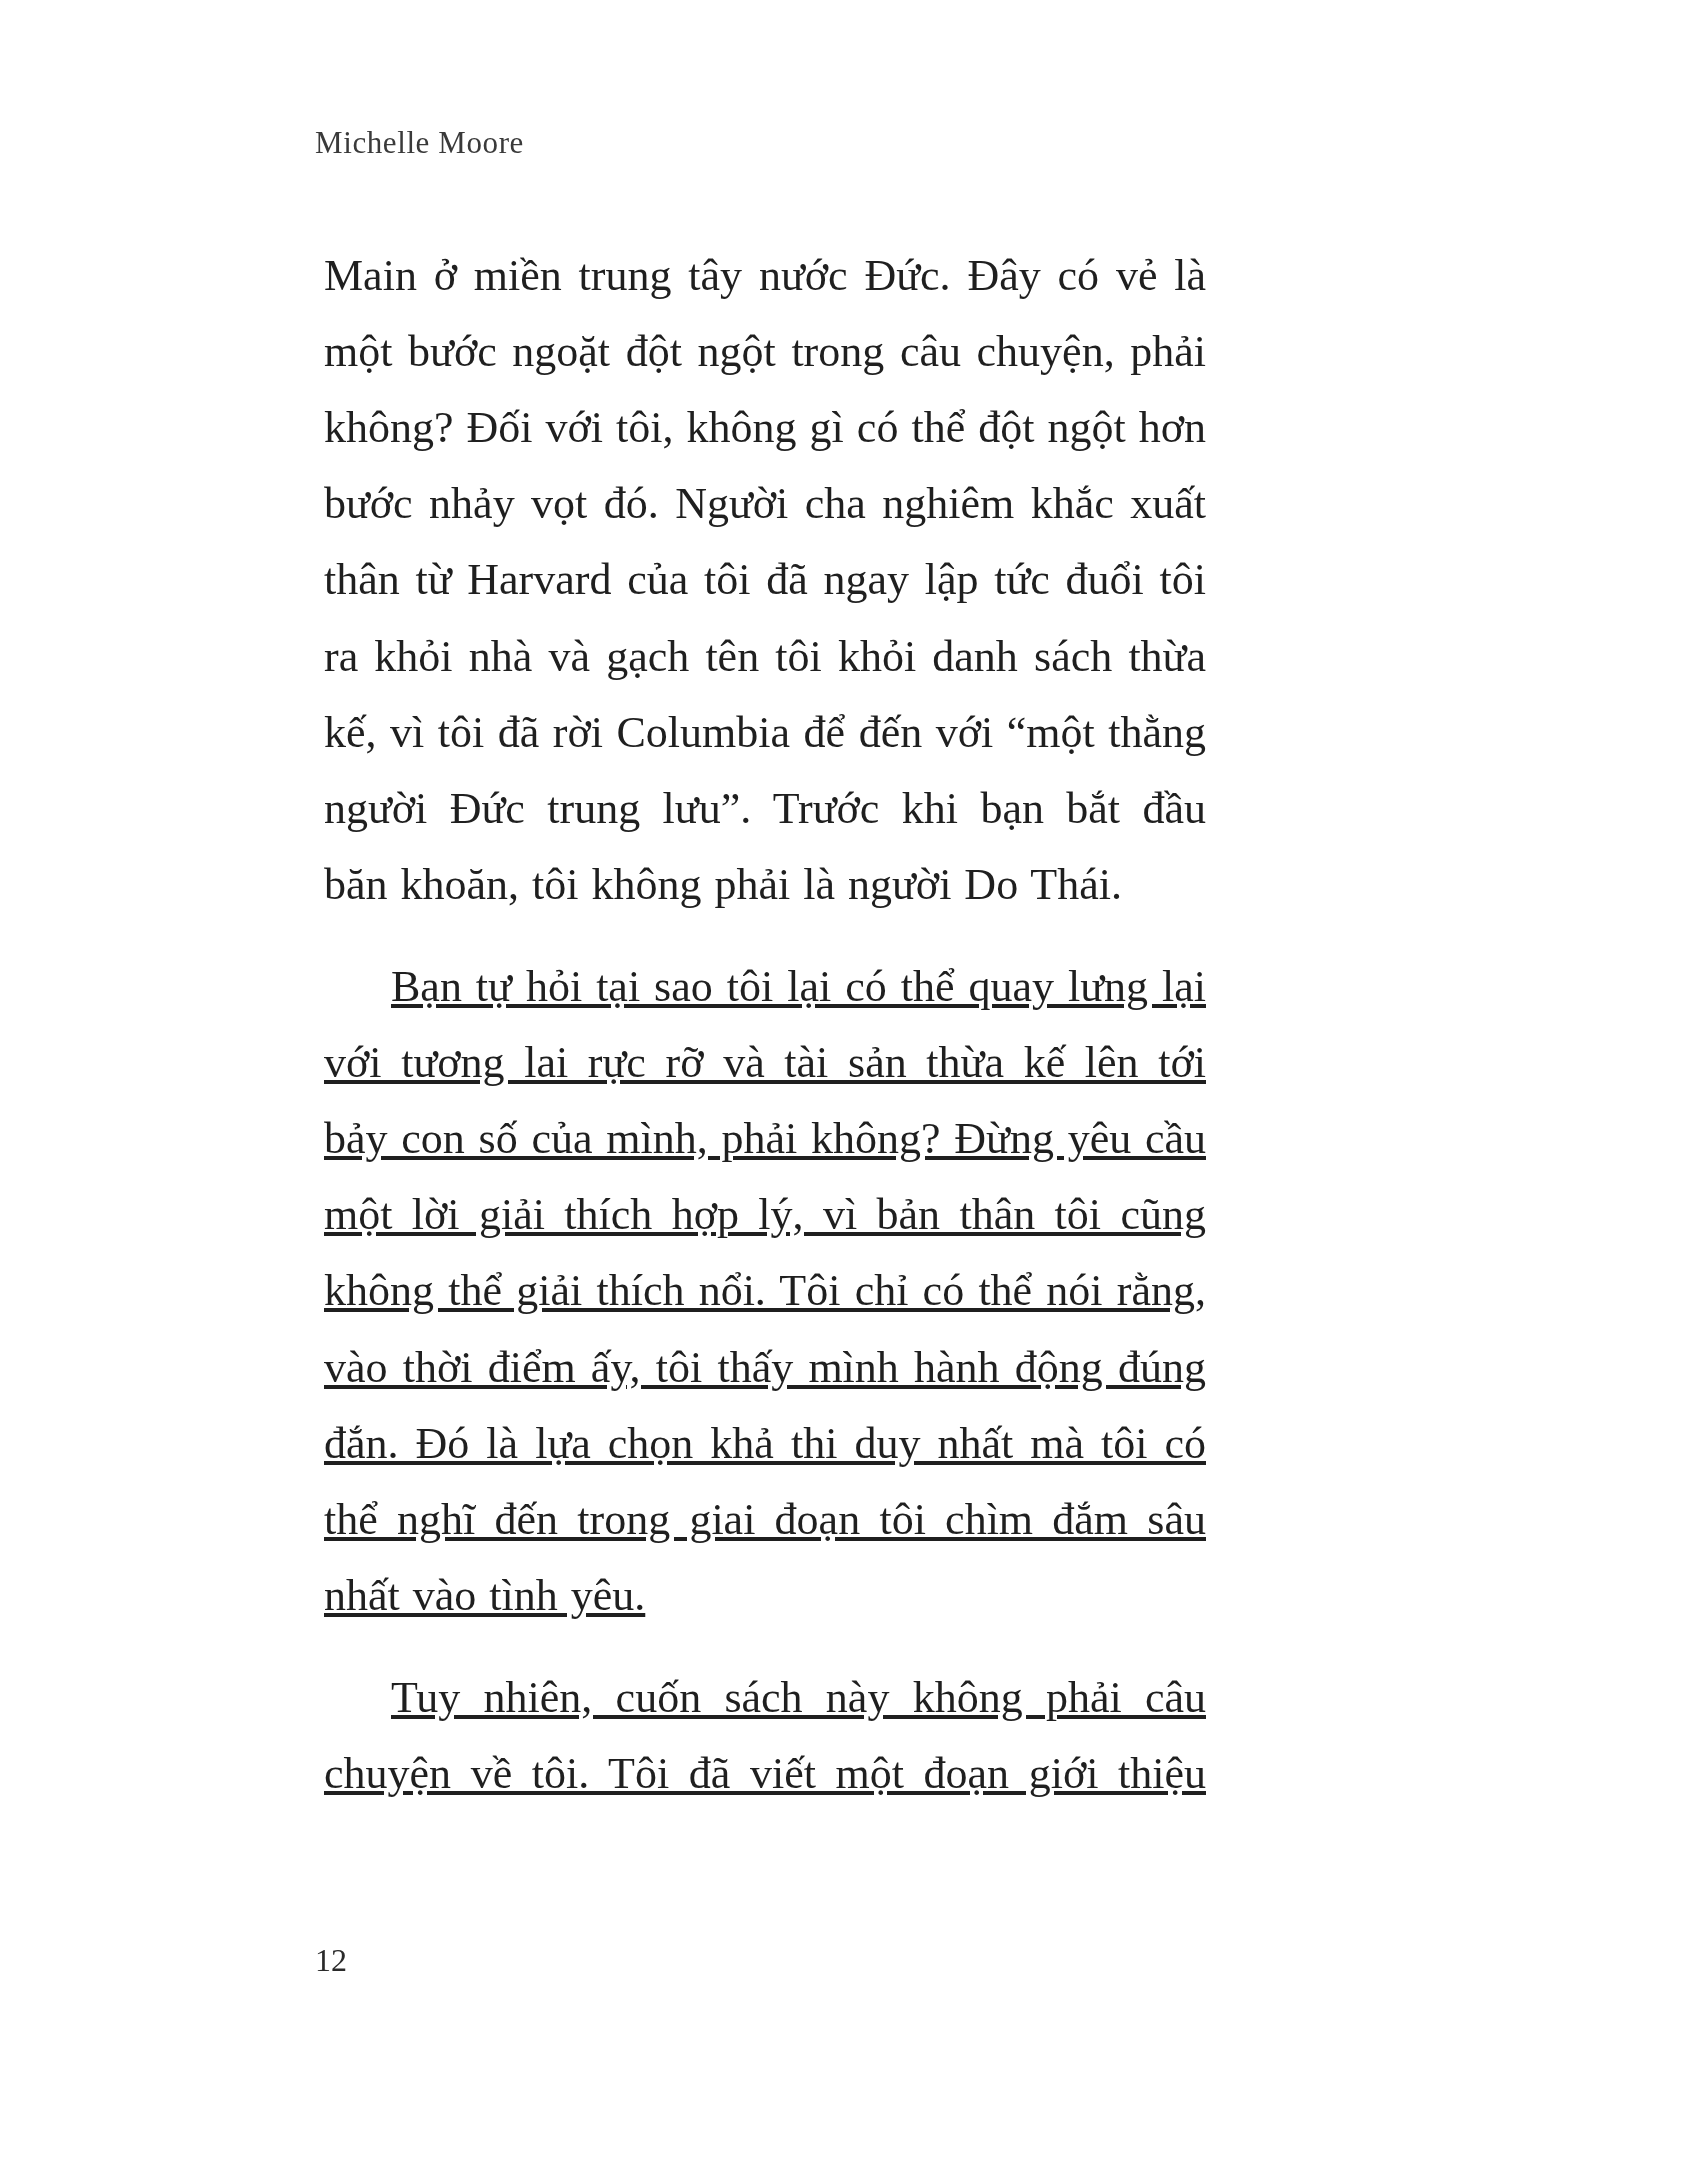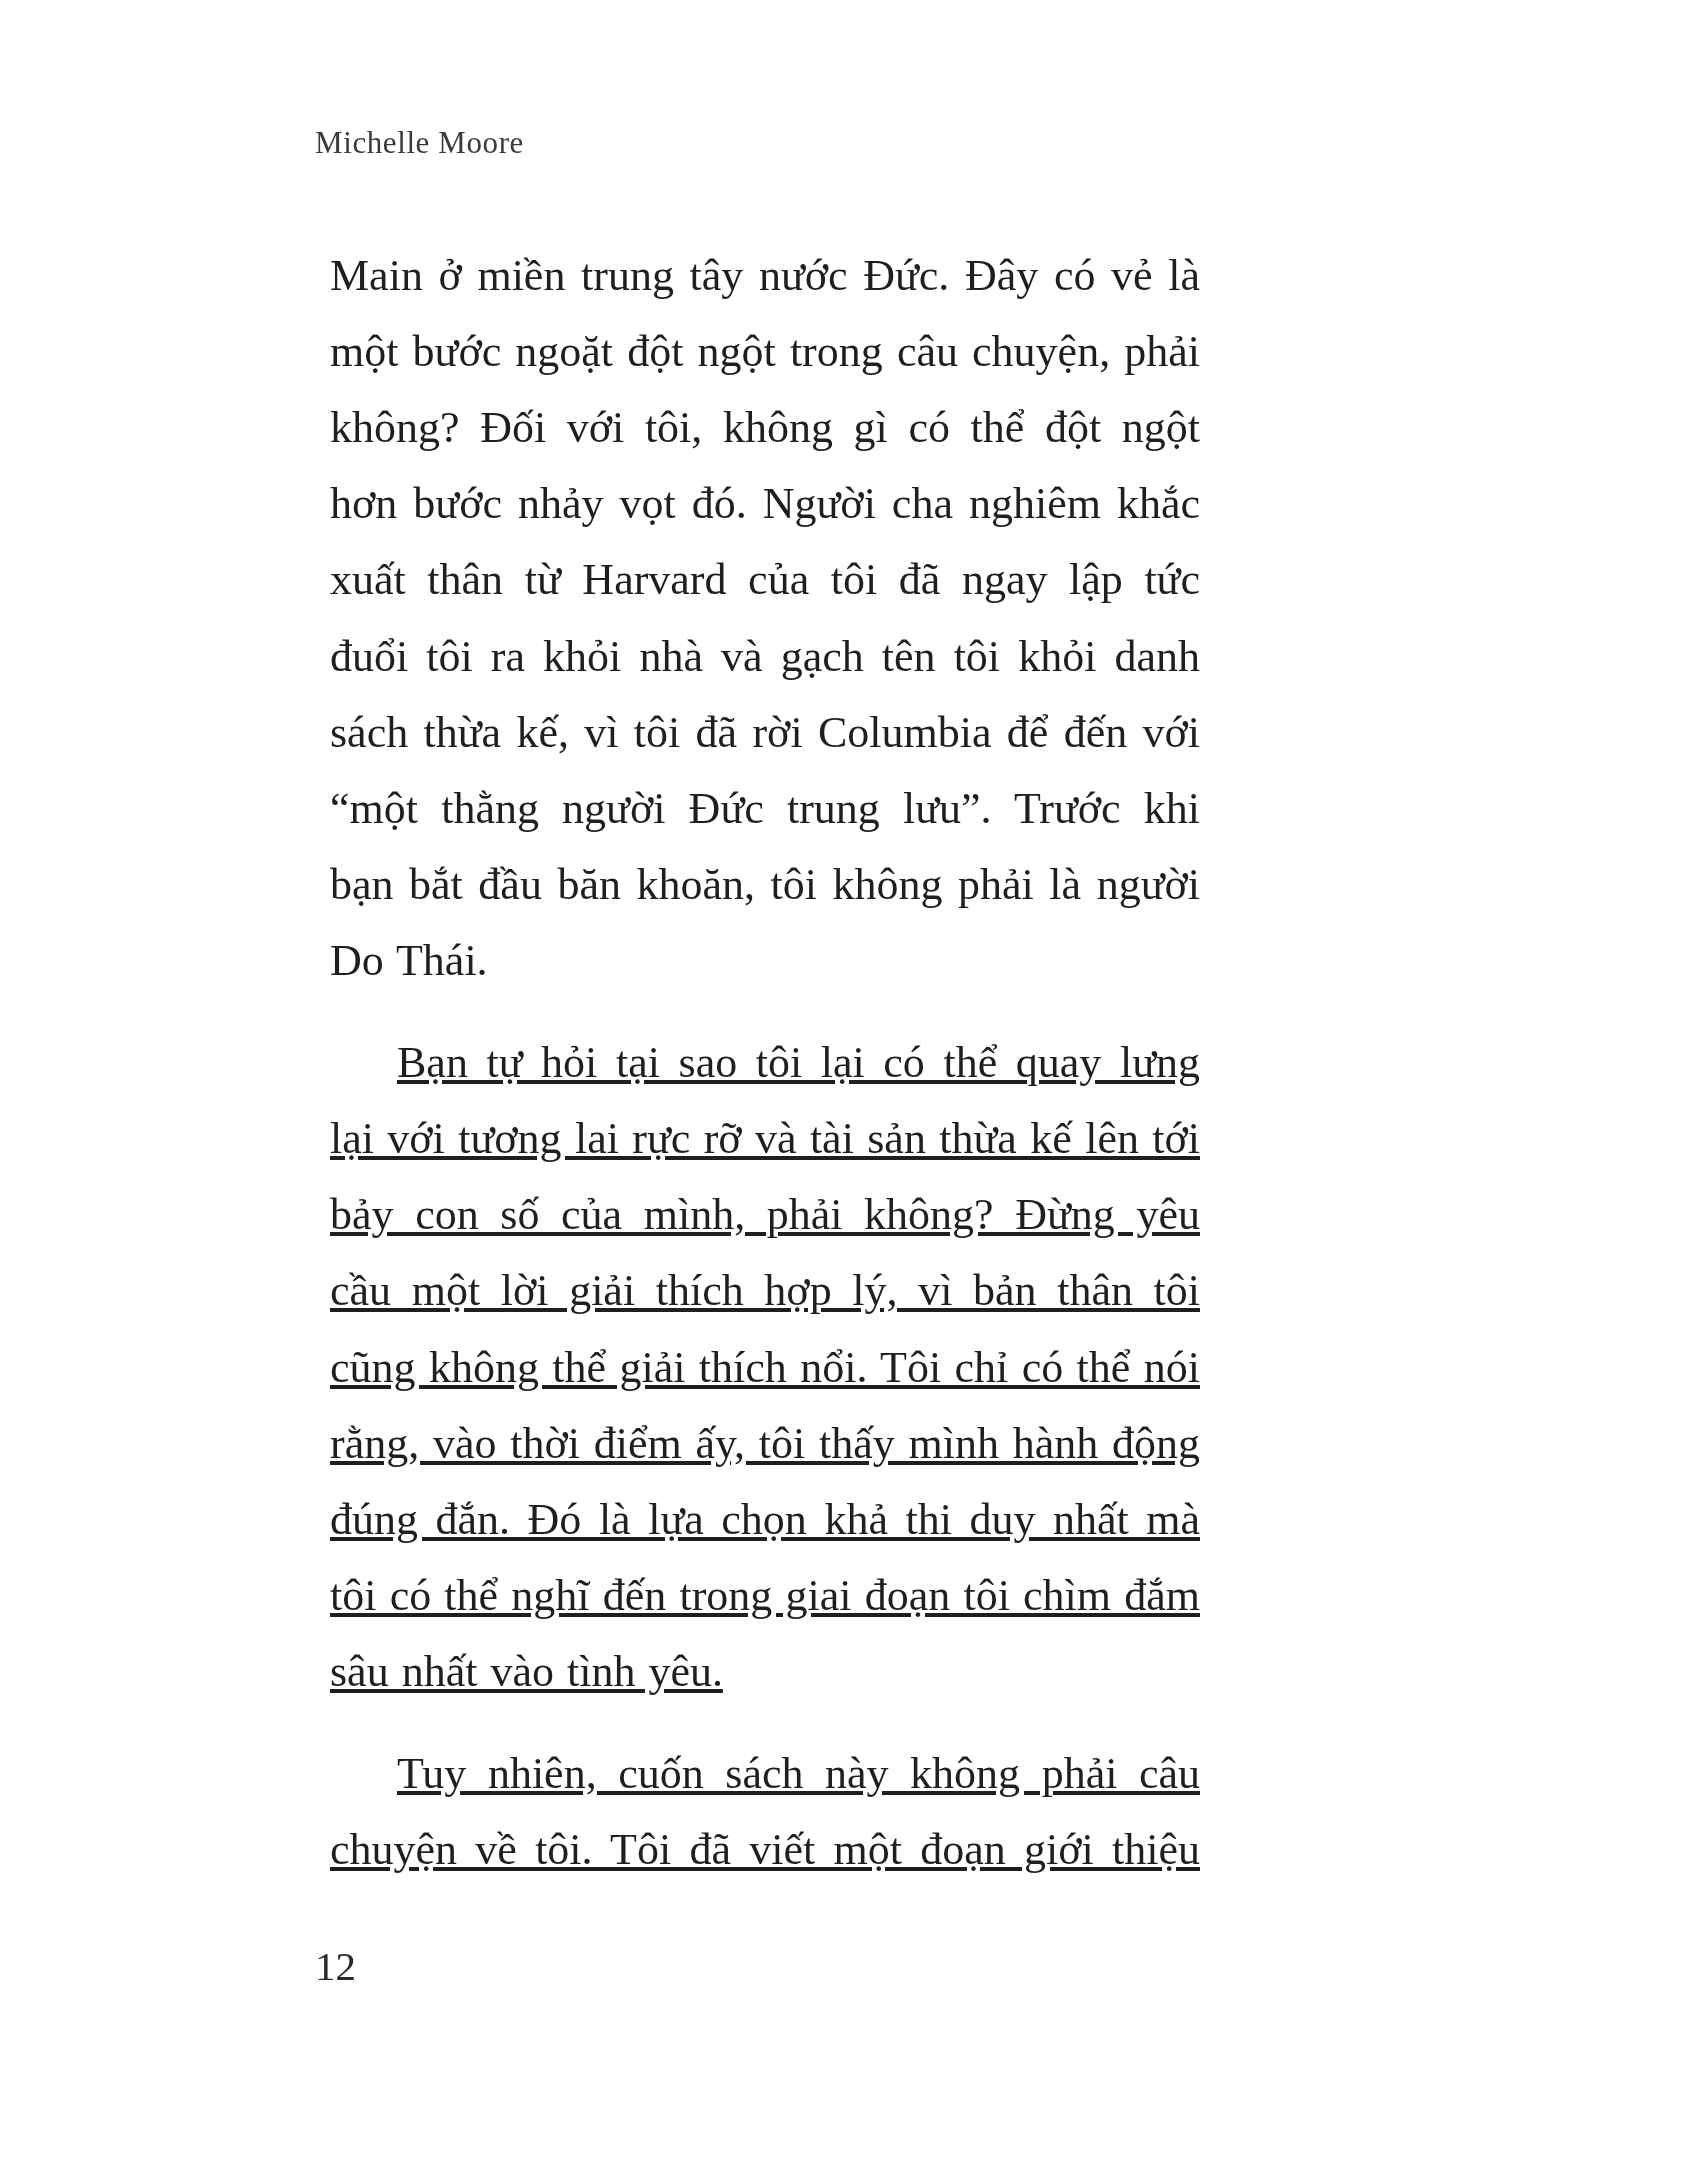--- a/index.html
+++ b/index.html
@@ -28,38 +28,38 @@
     margin-bottom: 77px;
   }
   .body-text {
     color: #1f1f1f;
     font-size: 44px;
     line-height: 1.73;
     text-align: justify;
     word-spacing: 2px;
   }
   .para {
-    margin: 15px;
+    margin: 9px;
   }
   .para + .para {
     margin-top: 26px;
   }
   .para.indented {
     text-indent: 67px;
     text-decoration: underline;
   }
   
   .para.continues-next {
     text-align-last: justify;
   }
   .page-number {
     position: absolute;
     left: 315px;
     top: 1942px;
-    font-size: 41px;
+    font-size: 32px;
     color: #2a2a2a;
   }
 </style>
 </head>
 <body>
 
 <div class="page">
   <div class="running-header">Michelle Moore</div>
 
   <div class="body-text">

